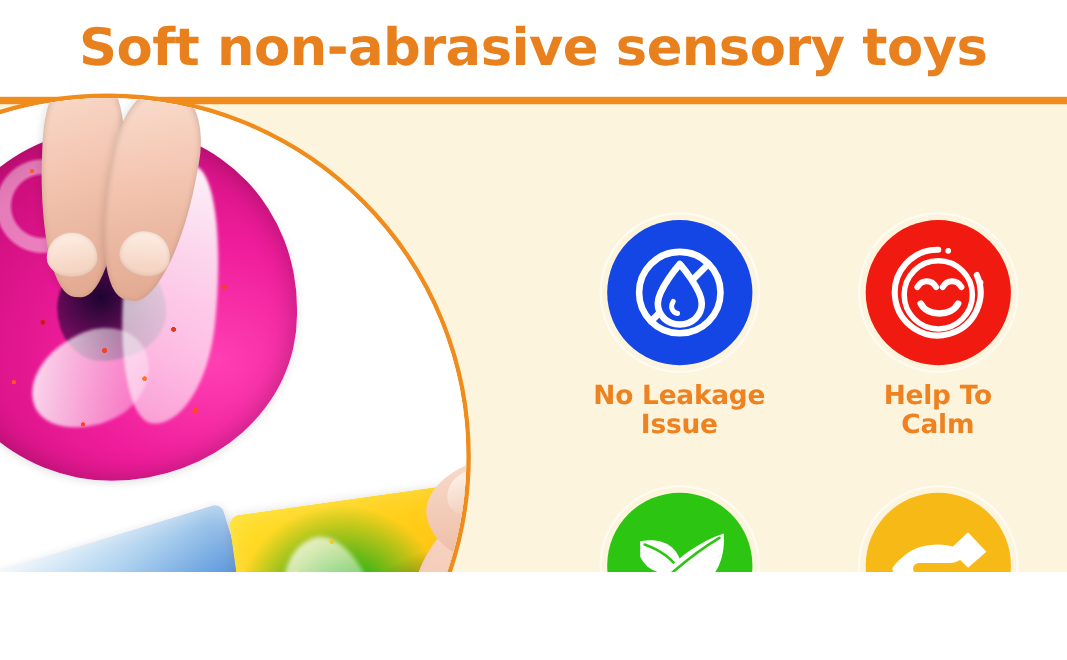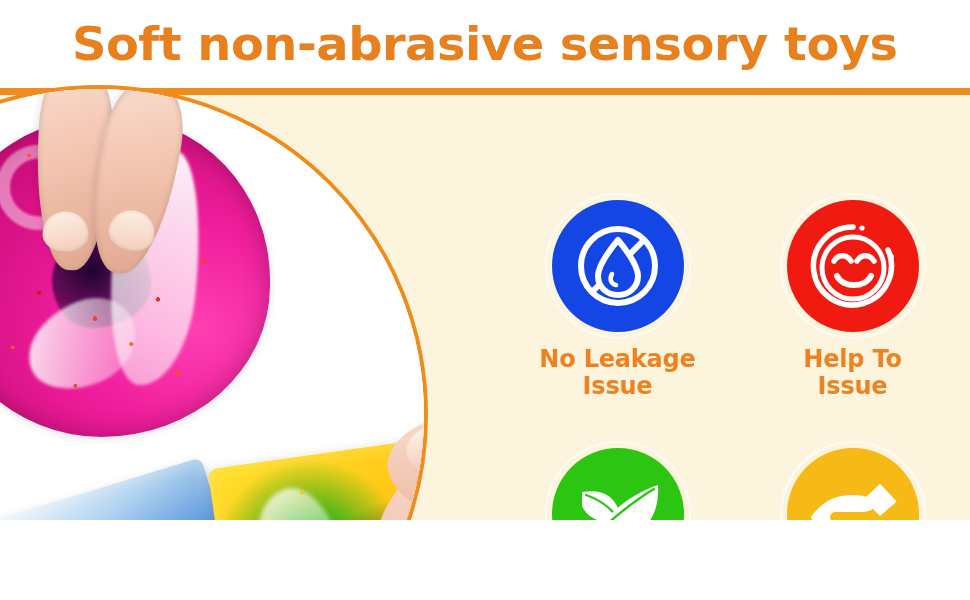--- a/index.html
+++ b/index.html
@@ -355,21 +355,21 @@
             <path d="M50 11 A39 39 0 1 0 85 34" fill="none" stroke="#ffffff" stroke-width="5.5" stroke-linecap="round"></path>
             <circle cx="88" cy="41" r="3" fill="#ffffff"></circle>
             <circle cx="59" cy="12" r="2.6" fill="#ffffff"></circle>
             <circle cx="50" cy="52" r="31" fill="none" stroke="#ffffff" stroke-width="5"></circle>
             <path d="M31 45 C35 38 44 38 48 45" fill="none" stroke="#ffffff" stroke-width="5.5" stroke-linecap="round"></path>
             <path d="M54 45 C58 38 67 38 71 45" fill="none" stroke="#ffffff" stroke-width="5.5" stroke-linecap="round"></path>
             <path d="M34 60 C40 72 62 72 68 60" fill="none" stroke="#ffffff" stroke-width="6" stroke-linecap="round"></path>
           </svg>
         </div>
         <div class="feat-label">Help To
-Issue</div>
+Calm</div>
       </div>
 
       <div class="feature f-bl">
         <div class="badge" style="background:#2CC612;">
           <svg width="100" height="100" viewBox="0 0 100 100" aria-hidden="true">
             <path d="M14 28 C36 24 50 34 52 53 C38 62 20 56 14 42 Z" fill="#ffffff"></path>
             <path d="M18 31 C32 36 44 45 50 55" fill="none" stroke="#2CC612" stroke-width="2.2" stroke-linecap="round"></path>
             <path d="M90 21 C92 52 76 72 50 75 C38 76 30 74 25 71 C38 52 60 31 90 21 Z" fill="#ffffff"></path>
             <path d="M86 25 C64 38 42 57 27 71" fill="none" stroke="#2CC612" stroke-width="2.4" stroke-linecap="round"></path>
           </svg>

